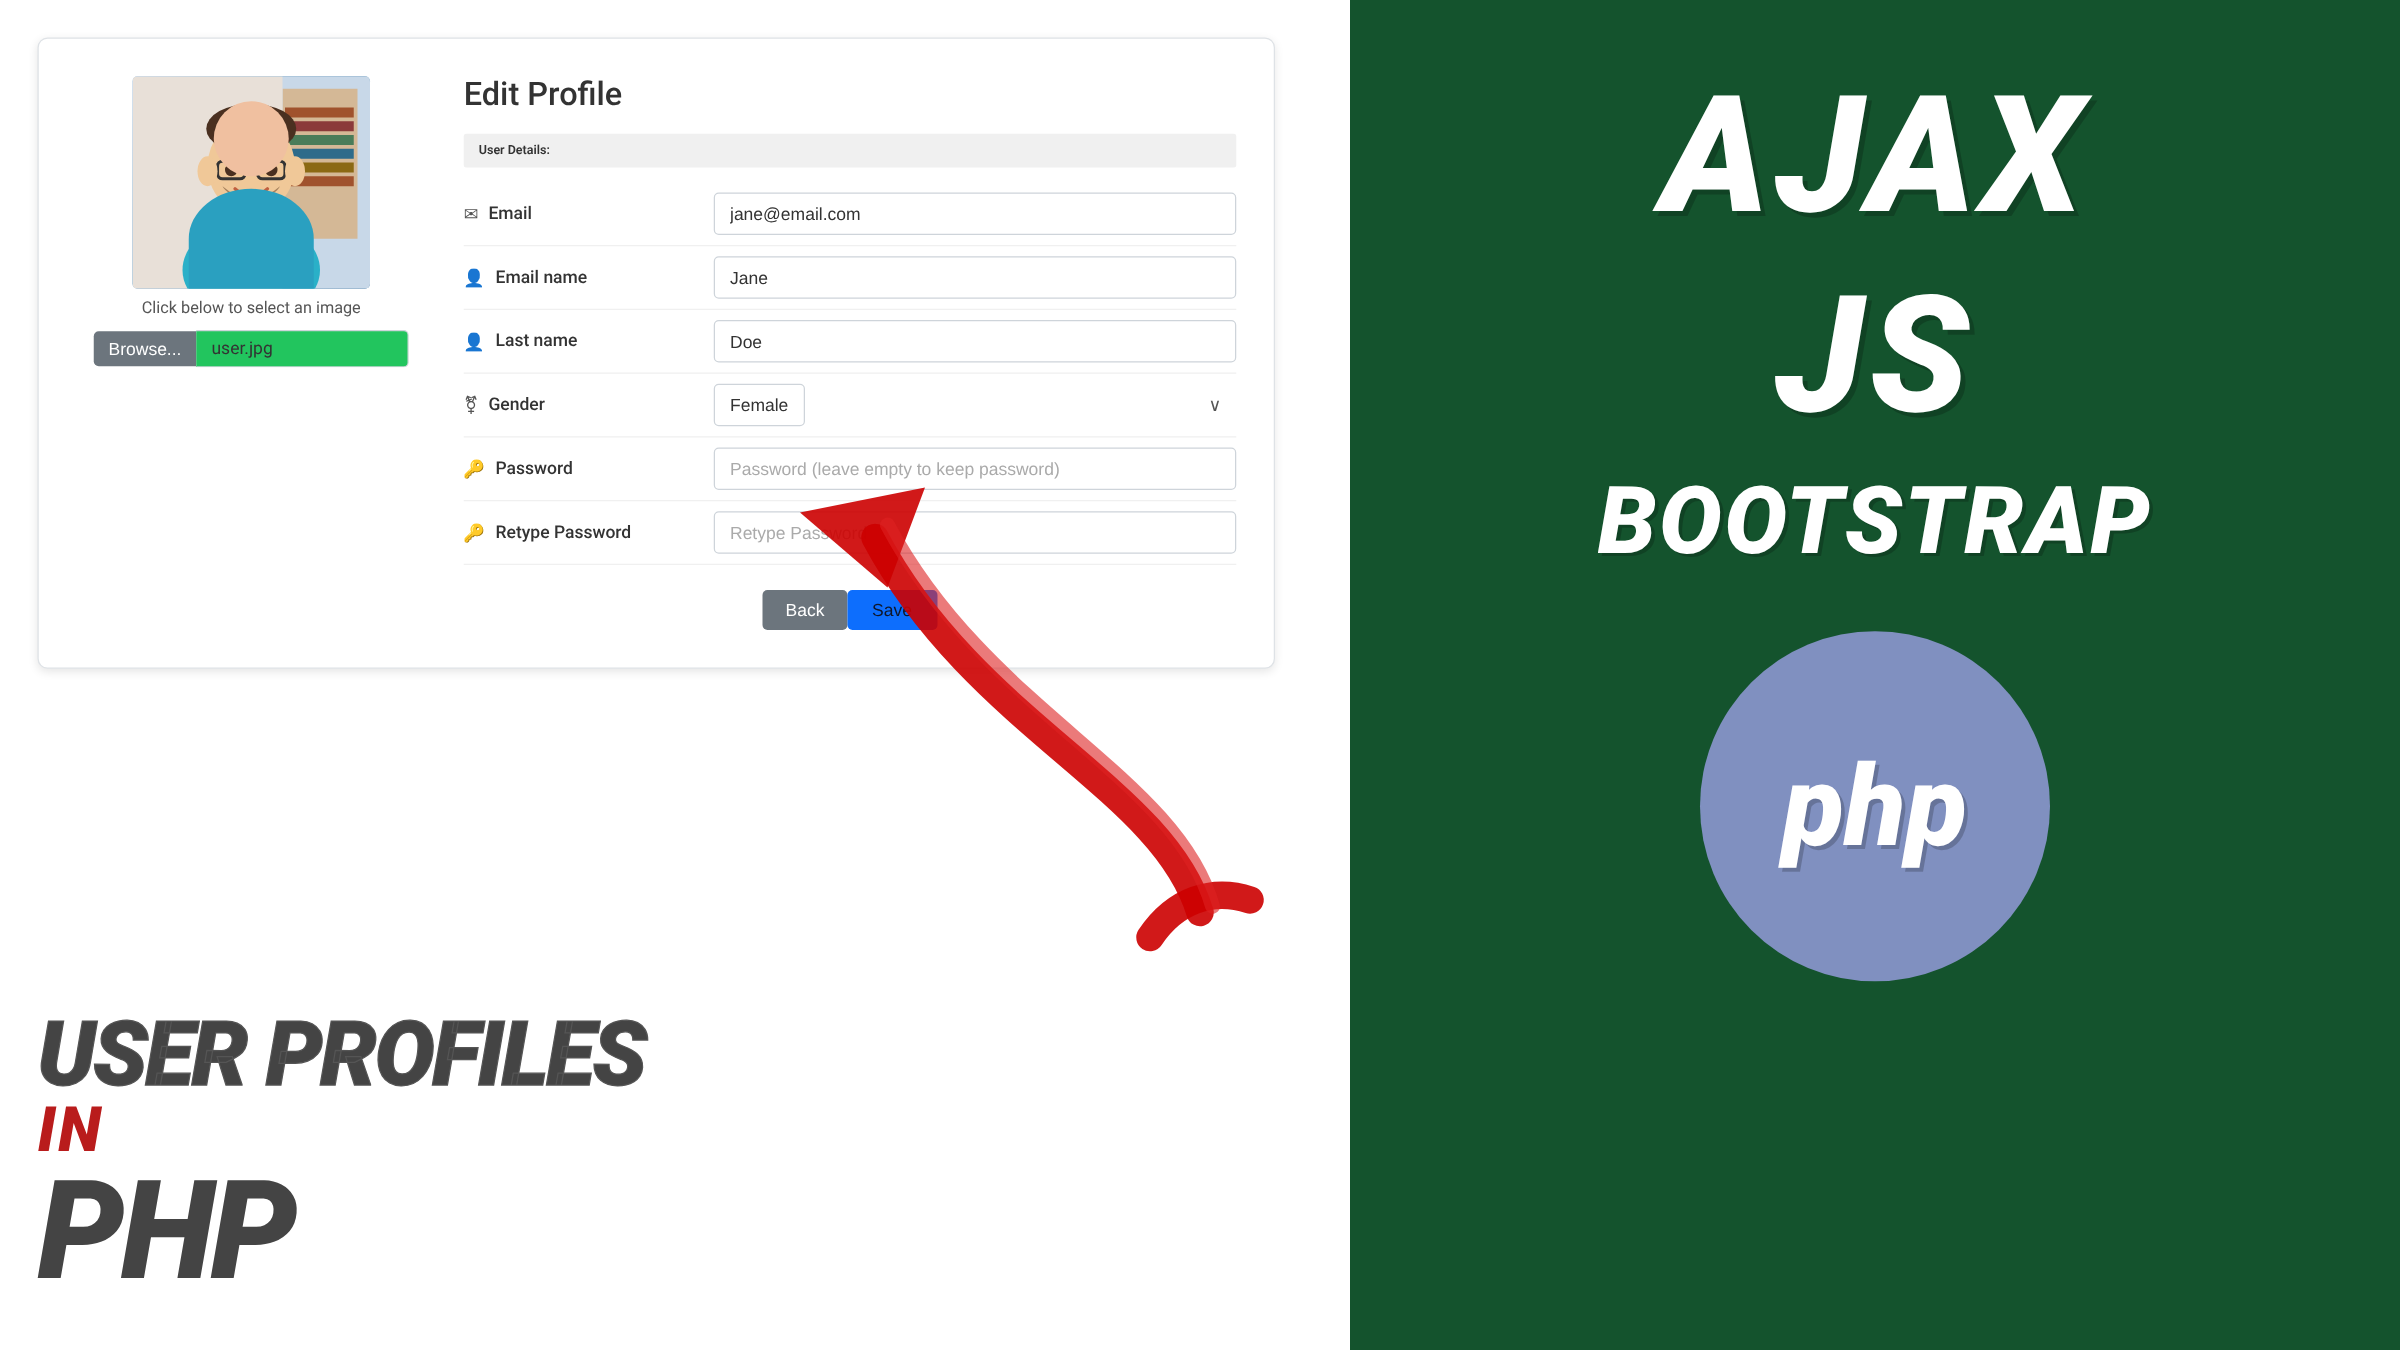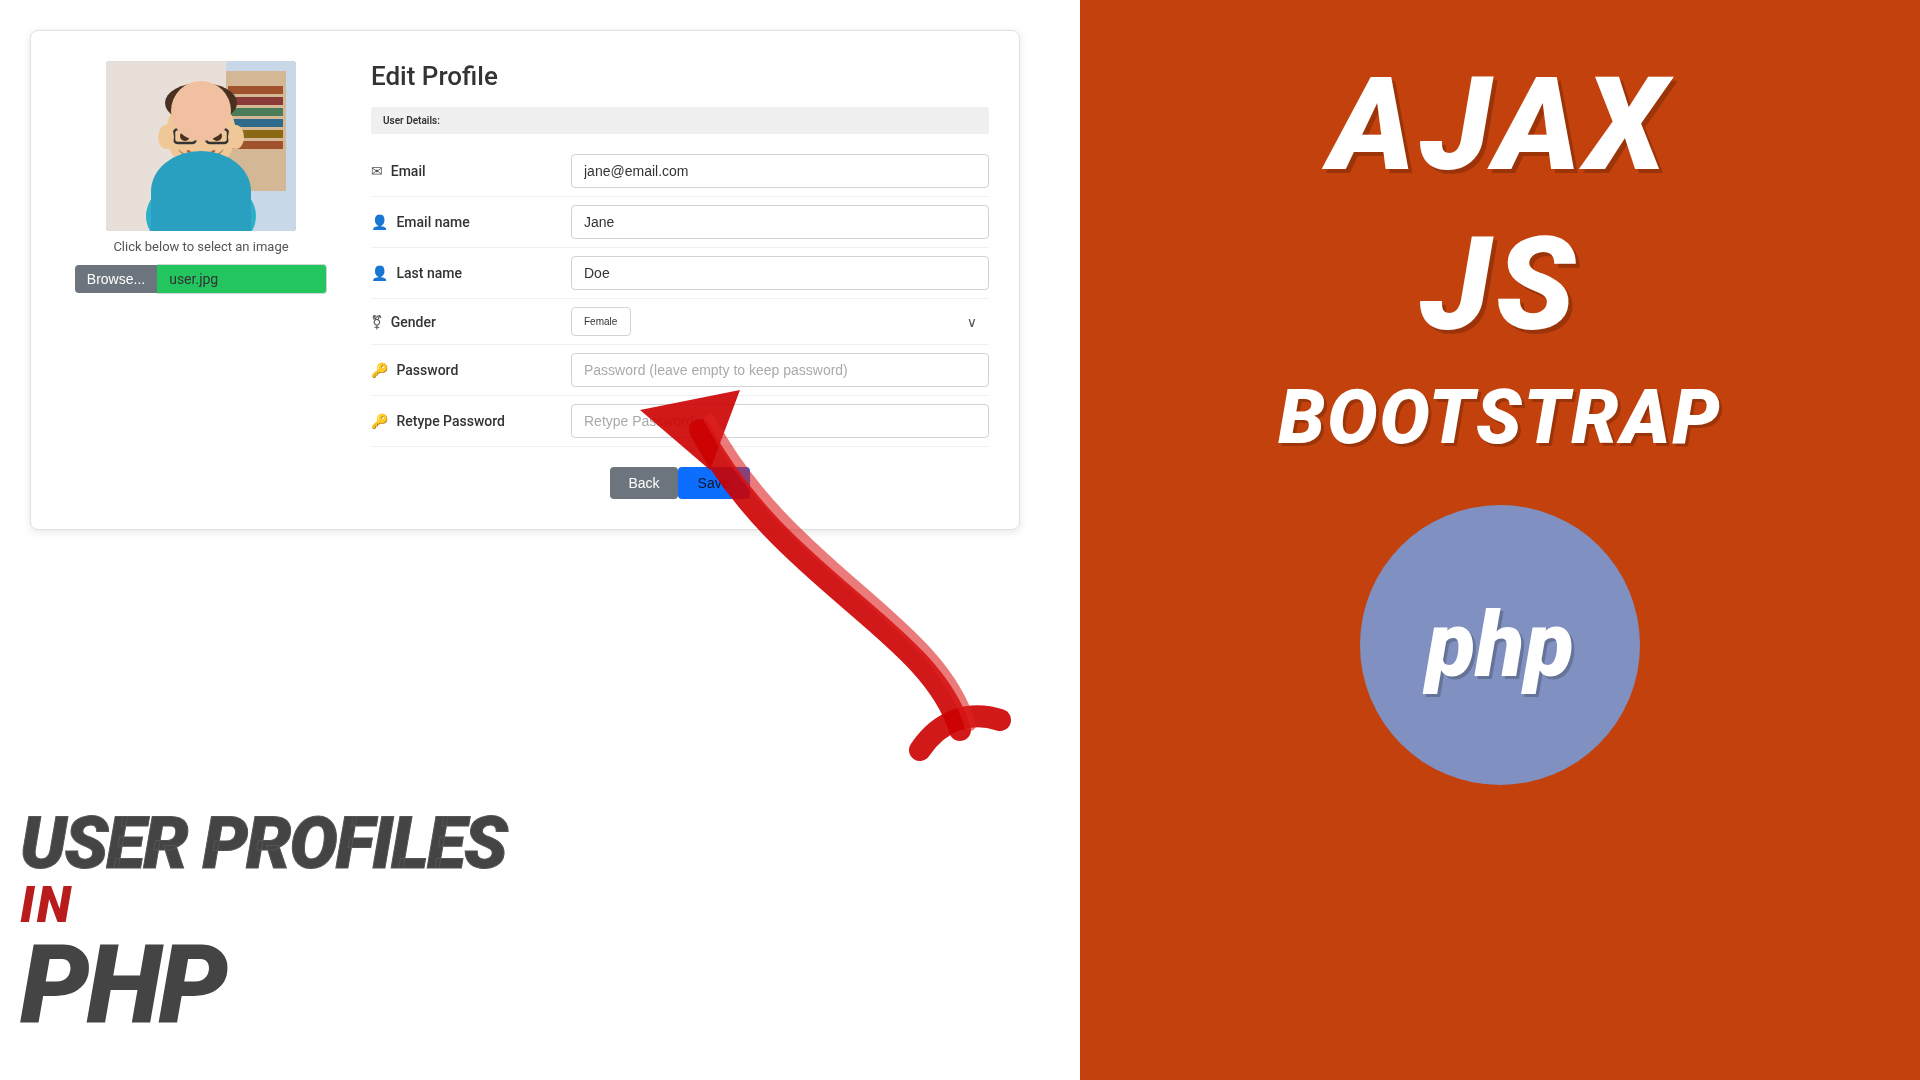--- a/index.html
+++ b/index.html
@@ -178,21 +178,21 @@
 
     .field-input::placeholder {
       color: #aaa;
     }
 
     .field-select {
       flex: 1;
       padding: 8px 12px;
       border: 1px solid #ced4da;
       border-radius: 4px;
-      font-size: 10px;
+      font-size: 14px;
       color: #333;
       background: white;
       outline: none;
       appearance: none;
       -webkit-appearance: none;
       cursor: pointer;
     }
 
     .select-wrapper {
       flex: 1;
@@ -234,21 +234,21 @@
       padding: 8px 20px;
       font-size: 14px;
       border-radius: 4px;
       cursor: pointer;
     }
 
     
     .bottom-text {
       position: absolute;
       bottom: 40px;
-      left: 20px;
+      left: 30px;
       right: 0;
     }
 
     .bottom-title-line1 {
       font-size: 72px;
       font-weight: 900;
       color: #444;
       letter-spacing: -2px;
       text-transform: uppercase;
       font-style: italic;
@@ -284,21 +284,21 @@
       left: 580px;
       width: 500px;
       height: 450px;
       pointer-events: none;
     }
 
     
     .right-panel {
       width: 840px;
       height: 1080px;
-      background: #c2410c;
+      background: #14532d;
       display: flex;
       flex-direction: column;
       align-items: center;
       justify-content: flex-start;
       padding: 60px 40px 40px 40px;
       gap: 20px;
     }
 
     .ajax-title {
       font-size: 130px;

